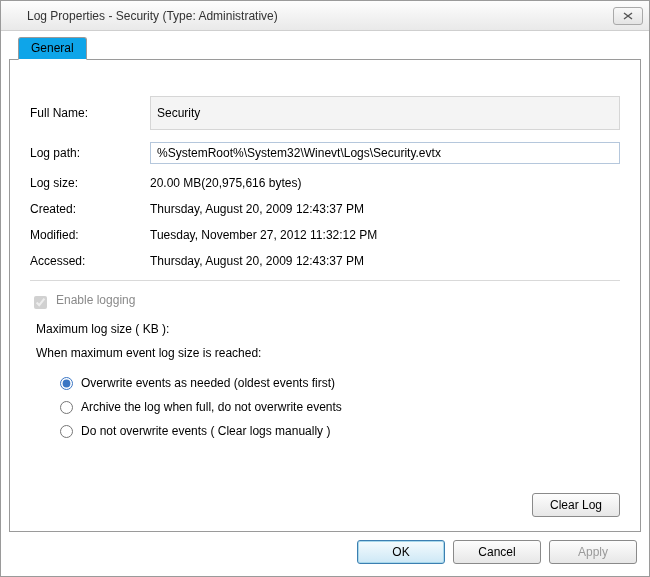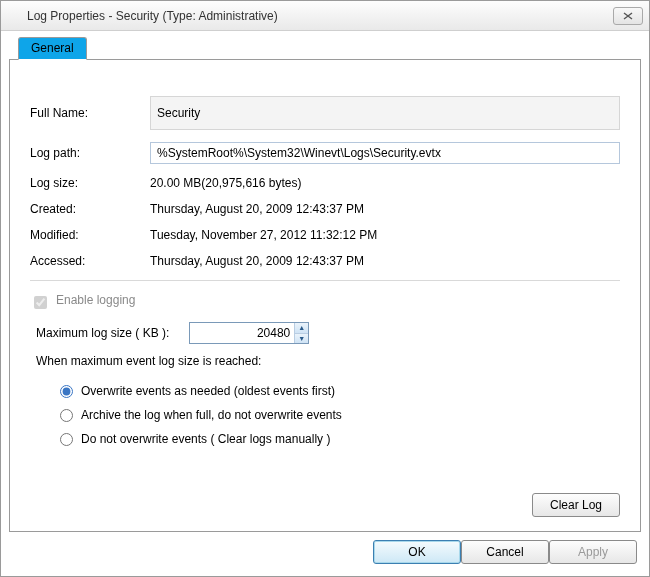--- a/index.html
+++ b/index.html
@@ -101,21 +101,21 @@
     display: flex;
     align-items: flex-start;
     gap: 6px;
     color: #8a8a8a;
     margin-bottom: 10px;
   }
   input[type=checkbox][disabled] { accent-color: #8a8a8a; }
   .maxsize-row {
     display: flex;
     align-items: center;
-    gap: 20px;
+    gap: 36px;
     margin-bottom: 10px;
     padding-left: 6px;
   }
   .spinner {
     display: flex;
     border: 1px solid #7a99b8;
     height: 22px;
     width: 120px;
     background: #fff;
   }
@@ -171,20 +171,21 @@
     border: 1px solid #3c7fb1;
     box-shadow: 0 0 0 1px #a8d8eb inset;
     background: linear-gradient(to bottom,#f5fbfd,#cde8f6);
   }
   .btn[disabled] { color: #9a9a9a; }
   .footer {
     position: absolute;
     right: 12px;
     bottom: 12px;
     display: flex;
+    gap: 8px;
   }
 </style>
 </head>
 <body>
 
 <div class="window">
 
   <div class="titlebar">
     <span class="title">Log Properties - Security (Type: Administrative)</span>
     <div class="close-btn">
@@ -233,27 +234,20 @@
 
       <hr class="sep">
 
       <div class="chk-row">
         <input type="checkbox" checked="" disabled="" style="">
         <span>Enable logging</span>
       </div>
 
       <div class="maxsize-row">
         <span>Maximum log size ( KB ):</span>
-        <div class="spinner">
-          <input type="text" value="20480" style="">
-          <div class="spin-btns">
-            <div class="spin-btn">▲</div>
-            <div class="spin-btn">▼</div>
-          </div>
-        </div>
       </div>
 
       <div class="when-label">When maximum event log size is reached:</div>
 
       <div class="radio-group">
         <label class="radio-row">
           <input type="radio" name="whenmax" checked="" style="">
           <span>Overwrite events as needed (oldest events first)</span>
         </label>
         <label class="radio-row">

